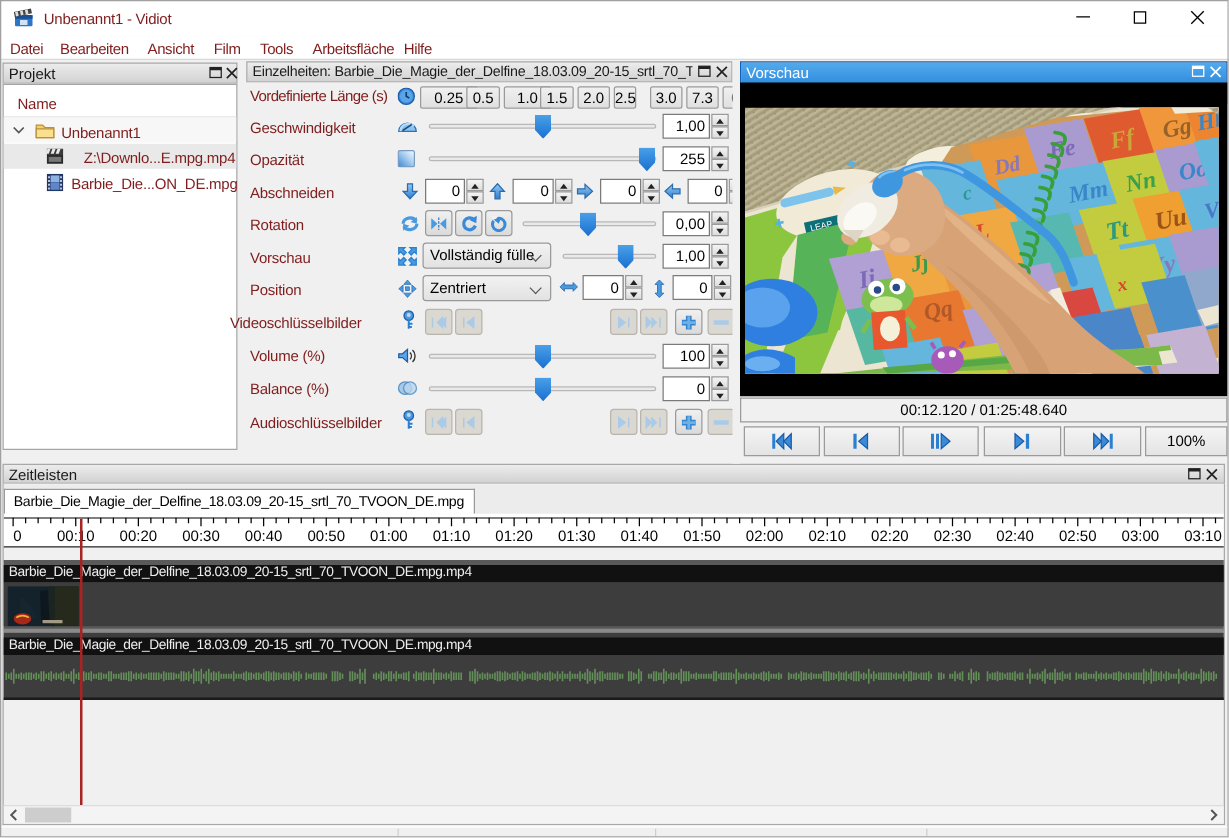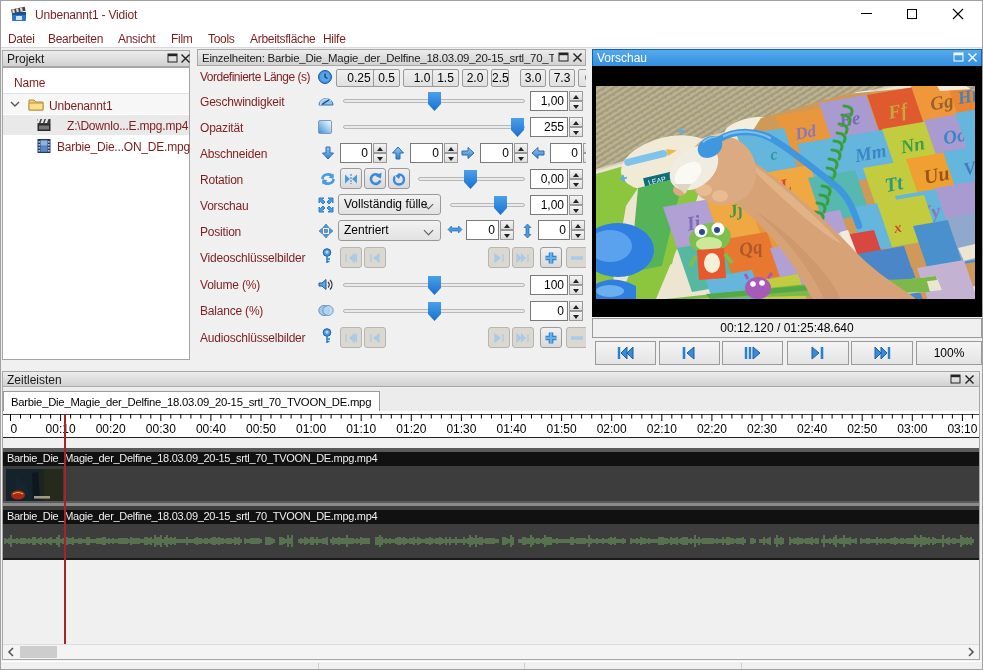--- a/index.html
+++ b/index.html
@@ -261,21 +261,21 @@
     <i class="dn"></i>
   </div>
 <svg class="abs" style="left:522px;top:223px" width="11" height="16" viewBox="0 0 11 16">
     <path d="M5.5 1 L9 4.5 L7 4.5 L7 11.5 L9 11.5 L5.5 15 L2 11.5 L4 11.5 L4 4.5 L2 4.5 Z" fill="#4a9ae0" stroke="#1a5ca8" stroke-width="0.6"></path>
   </svg>
 <div class="valbox" style="left:538px;top:220px;width:32px">0</div>
 <div class="spin" style="left:571px;top:220px">
     <i class="up"></i>
     <i class="dn"></i>
   </div>
-<div class="lbl" style="left:200px;top:251px">Videoschlüsselbilder</div>
+<div class="lbl" style="left:184px;top:251px">Videoschlüsselbilder</div>
 <svg class="abs" style="left:322px;top:248px" width="10" height="16" viewBox="0 0 10 16">
     <circle cx="5" cy="4.5" r="3.8" fill="#4a9ae0" stroke="#1a5ca8"></circle>
     <circle cx="5" cy="4" r="1.6" fill="#bcd8f0"></circle>
     <path d="M5 8 L5 15 M5 11 L8 11 M5 13.5 L7.5 13.5" stroke="#2b7fd0" stroke-width="1.6"></path>
   </svg>
 <div class="ibtn" style="left:340px;top:247px;background:#dbd7d1;border-color:#b8b4ae">
     <svg style="" width="14" height="12" viewBox="0 0 14 12">
       <path d="M2 2 L2 10 M10 2 L6 6 L10 10 Z M13 2 L9 6 L13 10" fill="#aacbe8" stroke="#aacbe8" stroke-width="1.2"></path>
     </svg>
   </div>

